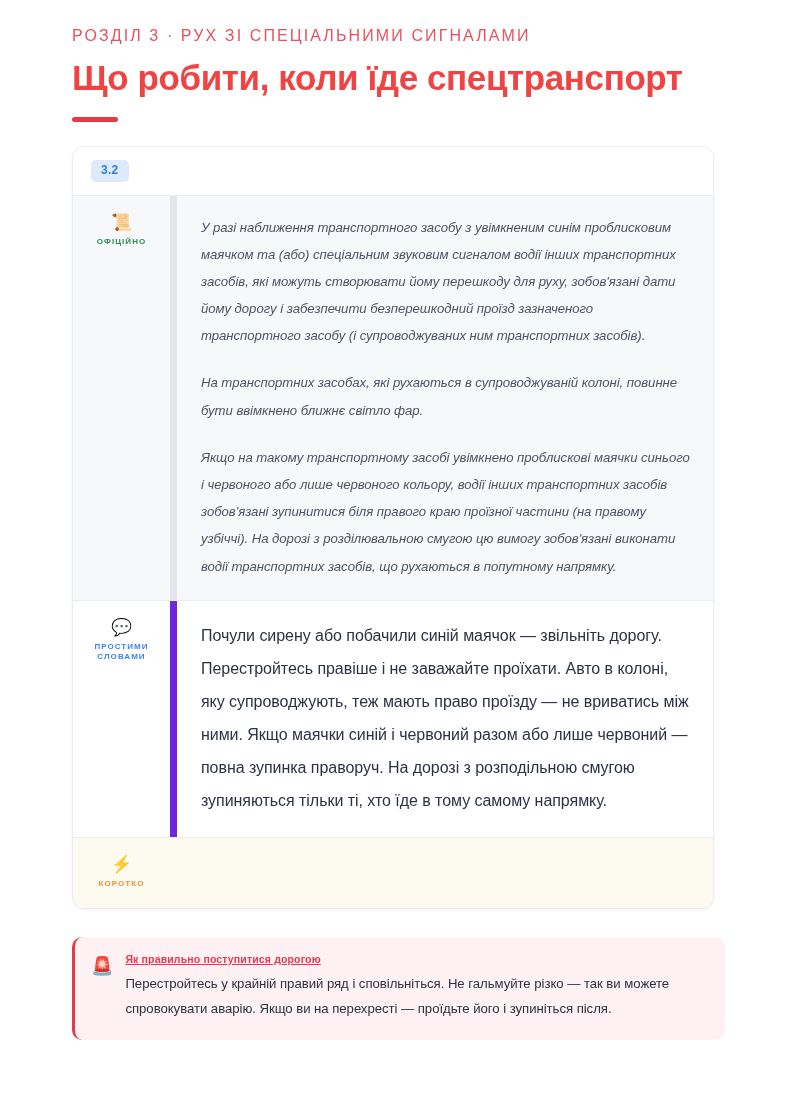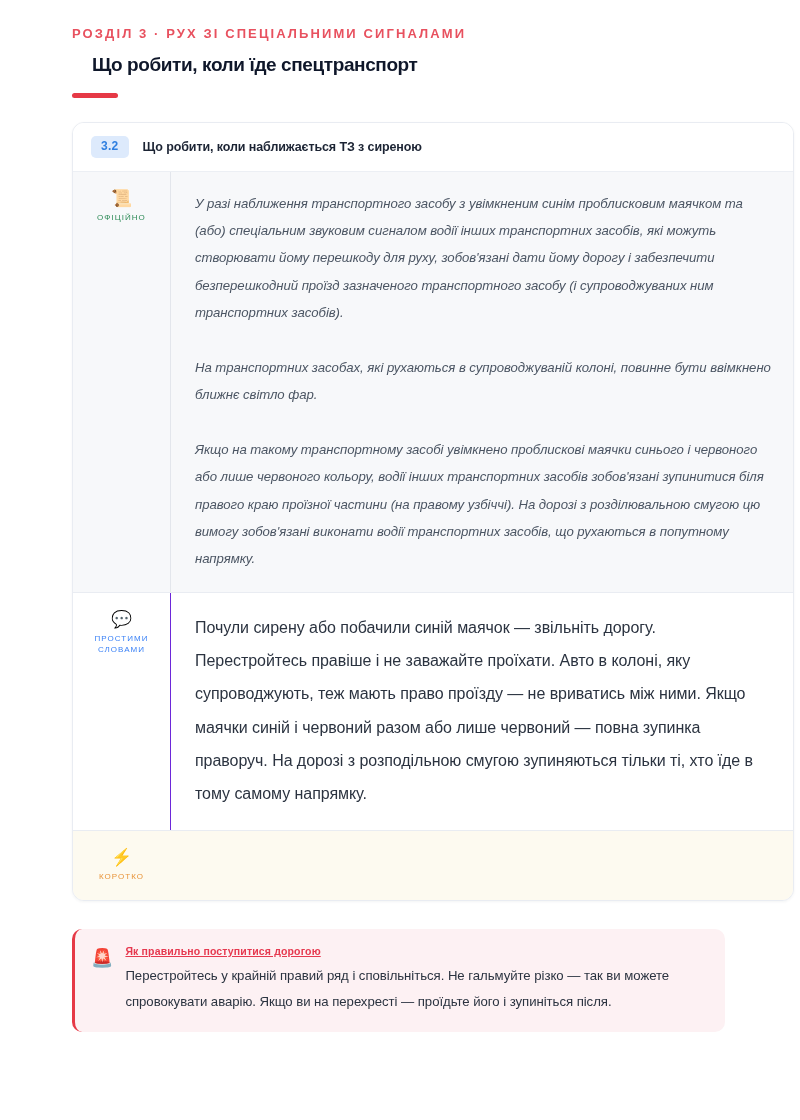--- a/index.html
+++ b/index.html
@@ -20,50 +20,49 @@
     padding: 0;
     overflow: hidden;
   }
 
   
   .header {
     padding: 26px 72px 0 72px;
   }
 
   .eyebrow {
-    font-size: 13px;
-    font-weight: 700;
+    font-size: 16px;
+    font-weight: 400;
     letter-spacing: 2.1px;
     color: #e8515f;
     text-transform: uppercase;
     line-height: 1.2;
   }
 
   .page-title {
     margin-top: 11px;
-    font-size: 19px;
-    font-weight: 700;
-    color: #0f172a;
+    font-size: 35px;
+    font-weight: 700;
+    color: #ef4444;
     letter-spacing: -0.4px;
     line-height: 1.25;
-    margin-left: 20px;
   }
 
   .accent-bar {
     margin-top: 17px;
     width: 46px;
     height: 5px;
     border-radius: 3px;
     background: #e63946;
   }
 
   
   .card {
     margin: 24px 72px 0 72px;
-    width: 722px;
+    width: 642px;
     background: #ffffff;
     border: 1px solid #e9ecf2;
     border-radius: 12px;
     box-shadow: 0 1px 3px rgba(20,30,60,0.05);
     overflow: hidden;
   }
 
   .card-header {
     display: flex;
     align-items: center;
@@ -100,55 +99,55 @@
 
   .block-label {
     flex: 0 0 97px;
     padding: 18px 6px 18px 6px;
     text-align: center;
   }
 
   .block-body {
     flex: 1;
     padding: 18px 22px 20px 24px;
-    border-left: 1px solid #6d28d9;
+    border-left: 7px solid #6d28d9;
   }
 
   .label-icon {
     display: block;
     font-size: 17px;
     line-height: 1;
     margin-bottom: 6px;
   }
 
   .label-text {
     display: block;
     font-size: 8px;
-    font-weight: 400;
+    font-weight: 700;
     letter-spacing: 1.05px;
     text-transform: uppercase;
     line-height: 1.3;
   }
 
   
   .block-official {
     background: #f7f8fa;
     border-bottom: 1px solid #e9ecf2;
   }
   .block-official .label-text { color: #2e8b57; }
   .block-official .block-body { border-left-color: #e3e6ec; }
 
   .official-text {
     font-style: italic;
     font-size: 13.2px;
     line-height: 2.06;
     color: #4b5563;
     letter-spacing: -0.05px;
   }
-  .official-text + .official-text { margin-top: 28px; }
+  .official-text + .official-text { margin-top: 20px; }
 
   
   .block-simple {
     background: #ffffff;
     border-bottom: 1px solid #e9ecf2;
   }
   .block-simple .label-text { color: #3b82f6; }
   .block-simple .label-icon { color: #c9cbe8; }
 
   .simple-text {
@@ -217,21 +216,20 @@
   <div class="header">
     <div class="eyebrow">РОЗДІЛ 3 · РУХ ЗІ СПЕЦІАЛЬНИМИ СИГНАЛАМИ</div>
     <h1 class="page-title">Що робити, коли їде спецтранспорт</h1>
     <div class="accent-bar"></div>
   </div>
 
   <div class="card">
 
     <div class="card-header">
       <span class="badge-num">3.2</span>
-      <span class="card-header-title">Що робити, коли наближається ТЗ з сиреною</span>
     </div>
 
     <div class="block block-official">
       <div class="block-label">
         <span class="label-icon">📜</span>
         <span class="label-text">ОФІЦІЙНО</span>
       </div>
       <div class="block-body">
         <p class="official-text">У разі наближення транспортного засобу з увімкненим синім проблисковим маячком та (або) спеціальним звуковим сигналом водії інших транспортних засобів, які можуть створювати йому перешкоду для руху, зобов'язані дати йому дорогу і забезпечити безперешкодний проїзд зазначеного транспортного засобу (і супроводжуваних ним транспортних засобів).</p>
         <p class="official-text">На транспортних засобах, які рухаються в супроводжуваній колоні, повинне бути ввімкнено ближнє світло фар.</p>

